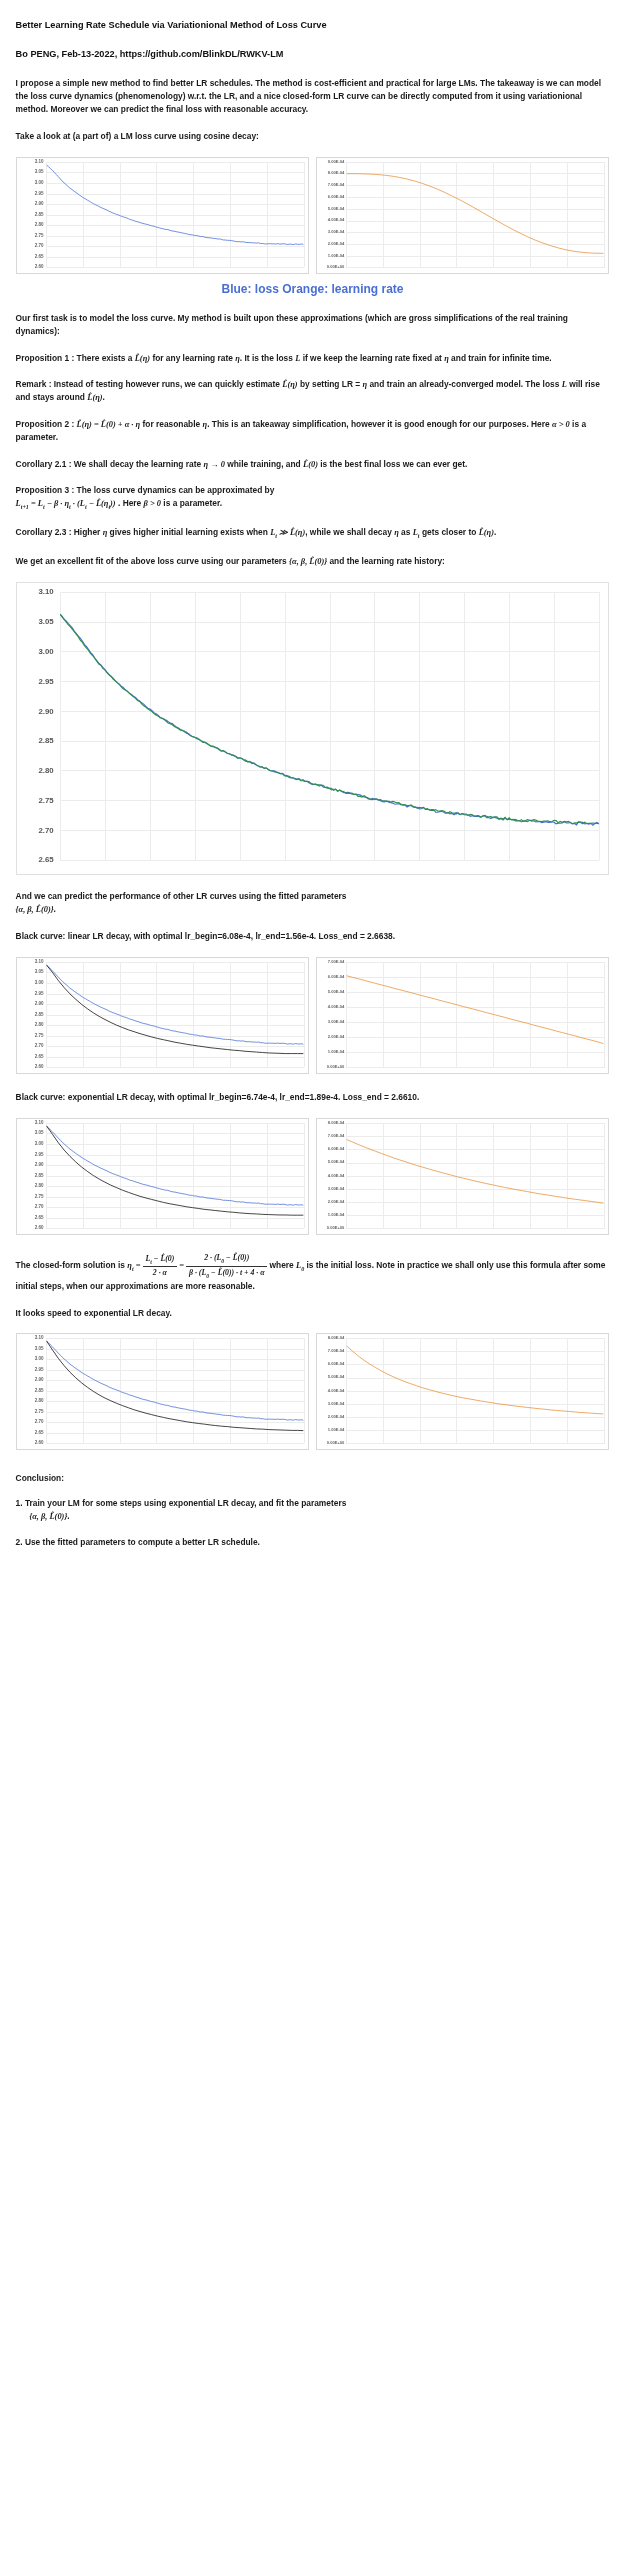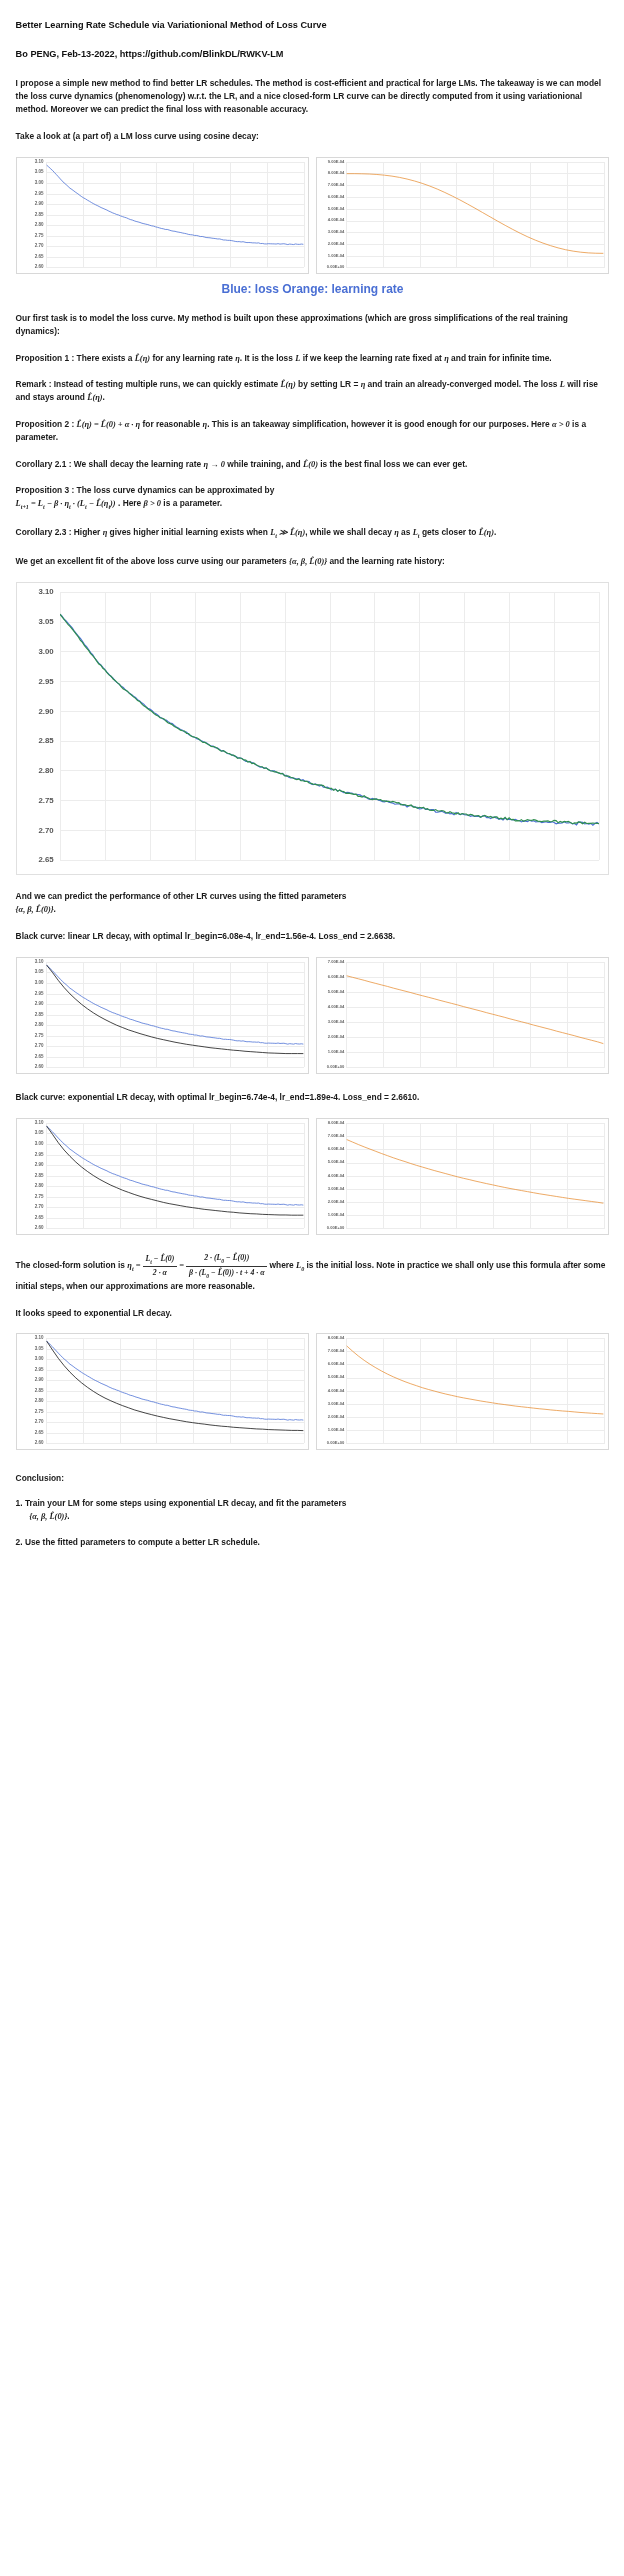--- a/index.html
+++ b/index.html
@@ -141,21 +141,21 @@
     <span>for any learning rate</span>
     <span class="math">η</span><span>. It is the loss</span>
     <span class="math">L</span>
     <span>if we keep the learning rate fixed at</span>
     <span class="math">η</span>
     <span>and train for infinite time.</span>
   </p>
 
   <p class="para">
     <span>Remark :</span>
-    <span>Instead of testing multiple runs, we can quickly estimate</span>
+    <span>Instead of testing however runs, we can quickly estimate</span>
     <span class="math nowrap">L̂(η)</span>
     <span>by setting LR =</span>
     <span class="math">η</span>
     <span>and train an already-converged model. The loss</span>
     <span class="math">L</span>
     <span>will rise and stays around</span>
     <span class="math nowrap">L̂(η)</span><span>.</span>
   </p>
 
   <p class="para">

